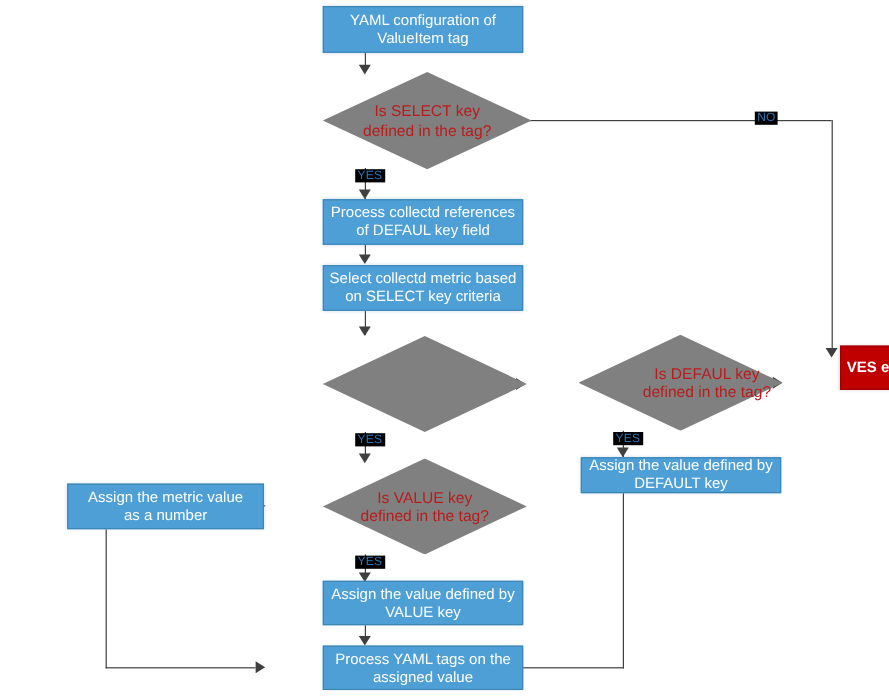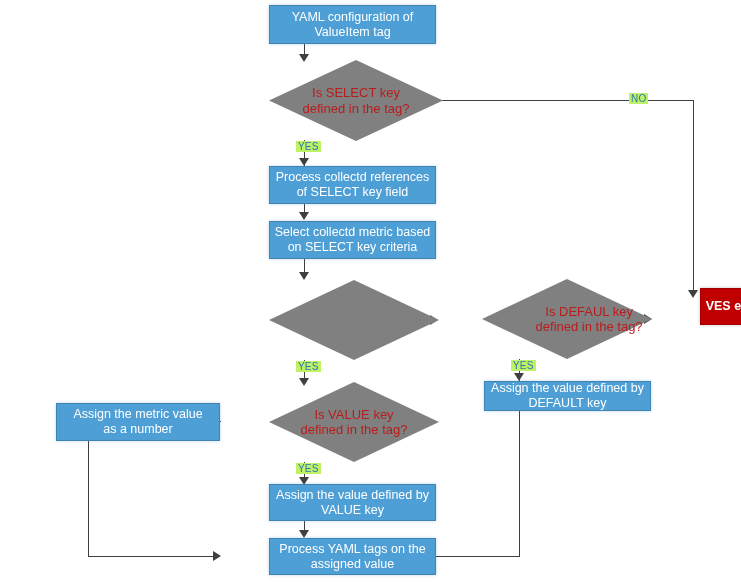--- a/index.html
+++ b/index.html
@@ -89,21 +89,21 @@
   .arrow.right {
     border-top: 5px solid transparent;
     border-bottom: 5px solid transparent;
     border-left: 8px solid #3f3f3f;
   }
 
   .edge-label {
     position: absolute;
     font-size: 10px;
     color: #2E75B6;
-    background: #bef264;
+    background: #000000;
     padding: 0 2px;
     line-height: 11px;
     letter-spacing: 0.2px;
   }
 </style>
 </head>
 <body>
 
 <div id="canvas">
 
@@ -163,21 +163,21 @@
   <div class="node proc" style="left:221px; top:5px; width:167px; height:39px;">YAML configuration of
 ValueItem tag</div>
 
   <div class="node decision" style="left:221px; top:60px; width:174px; height:81px;">
     <div class="dia-shape"></div>
     <div class="dia-text">Is SELECT key
 defined in the tag?</div>
   </div>
 
   <div class="node proc" style="left:221px; top:166px; width:167px; height:38px;">Process collectd references
-of SELECT key field</div>
+of DEFAUL key field</div>
 
   <div class="node proc" style="left:221px; top:221px; width:167px; height:38px;">Select collectd metric based
 on SELECT key criteria</div>
 
   <div class="node decision" style="left:221px; top:280px; width:170px; height:80px;">
     <div class="dia-shape"></div>
   </div>
 
   <div class="node decision" style="left:434px; top:279px; width:170px; height:80px;justify-content:flex-end;">
     <div class="dia-shape"></div>

